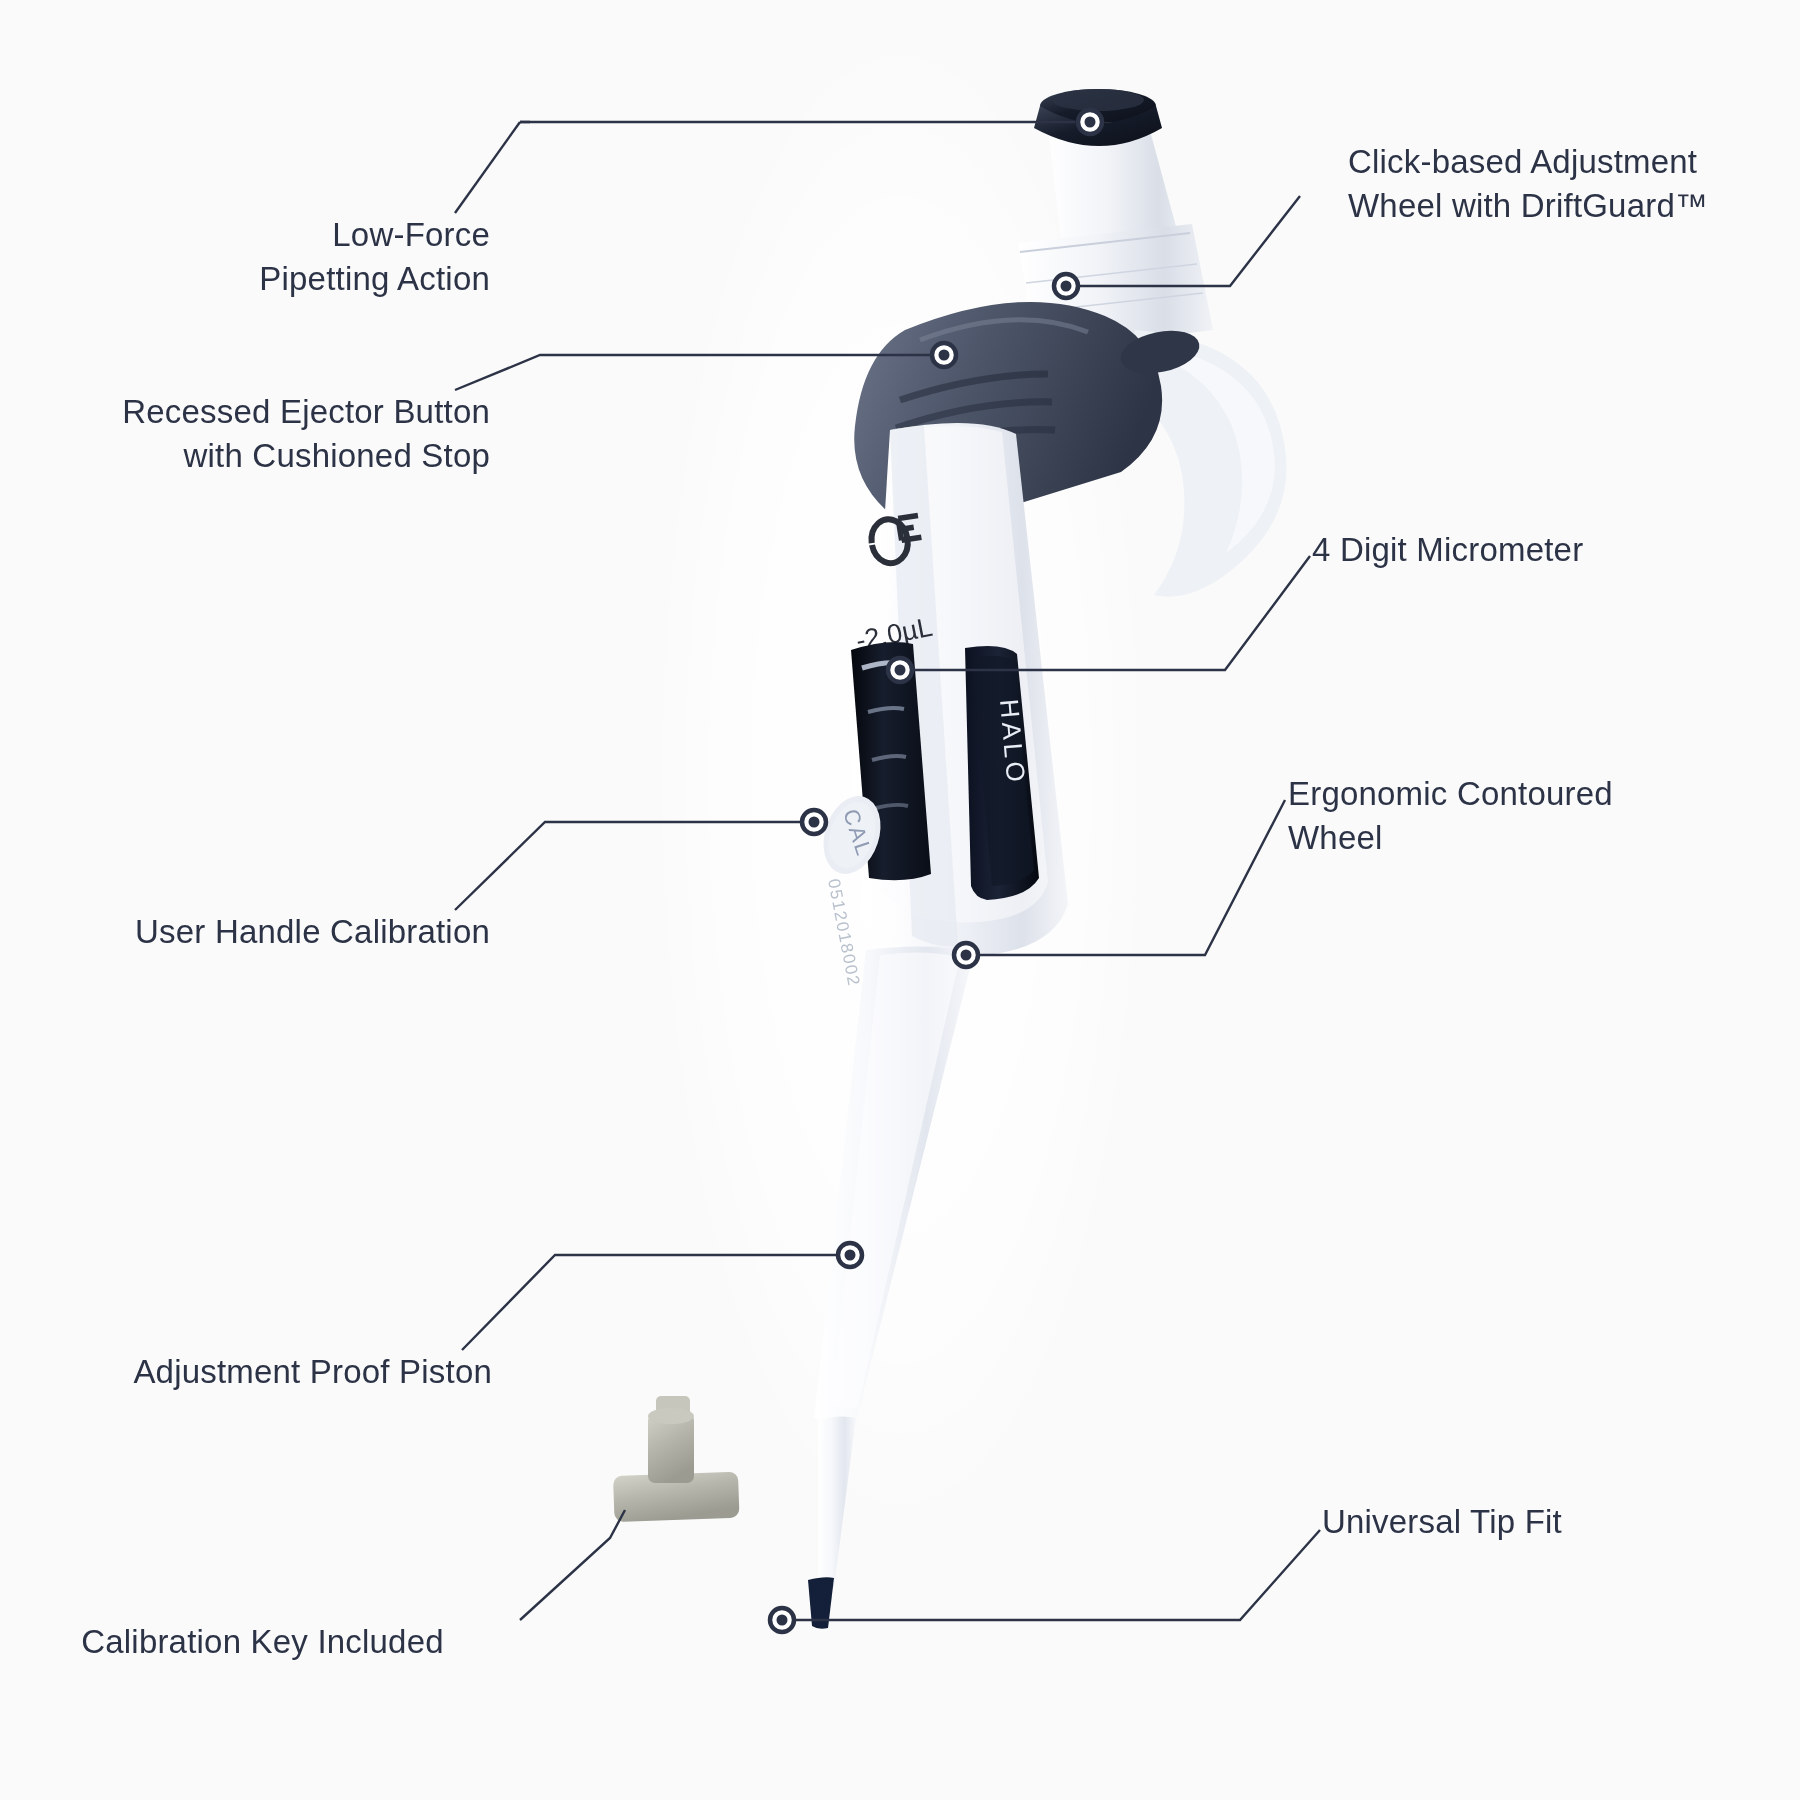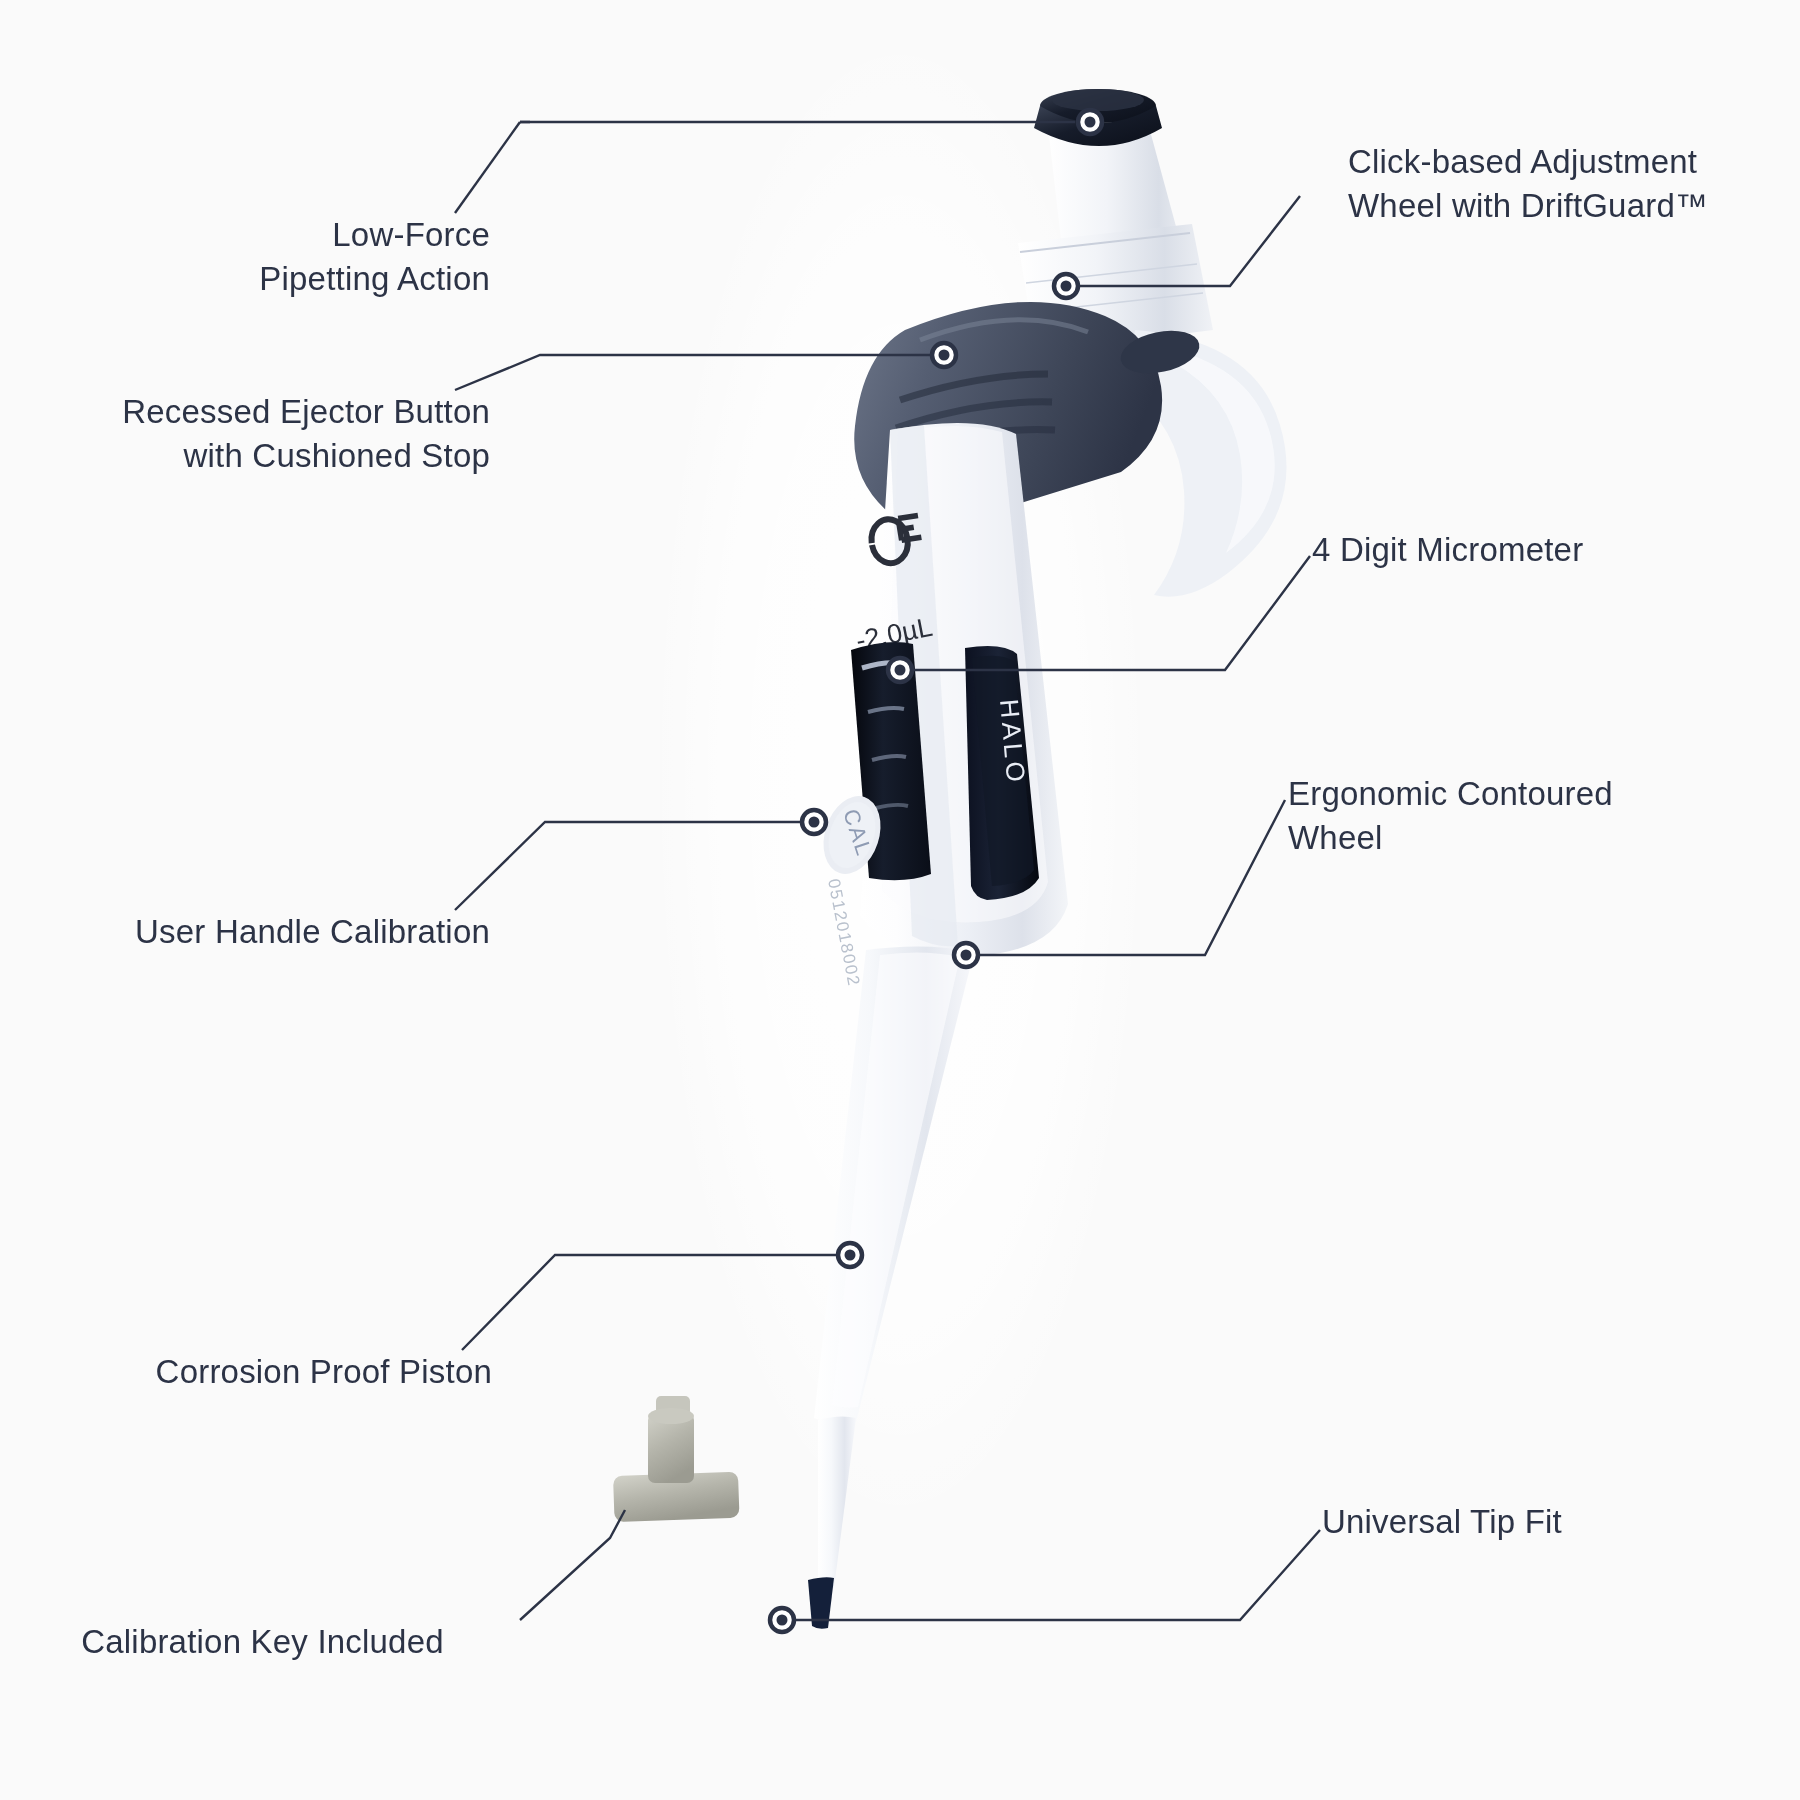--- a/index.html
+++ b/index.html
@@ -253,19 +253,19 @@
   <div class="callout left" style="left:20px;  top:390px;  width:470px;">Recessed Ejector Button
 with Cushioned Stop</div>
 
   <div class="callout right" style="left:1312px; top:528px;  width:440px;">4 Digit Micrometer</div>
 
   <div class="callout left" style="left:20px;  top:910px;  width:470px;">User Handle Calibration</div>
 
   <div class="callout right" style="left:1288px; top:772px;  width:460px;">Ergonomic Contoured
 Wheel</div>
 
-  <div class="callout left" style="left:20px;  top:1350px; width:472px;">Corrosion Proof Piston</div>
+  <div class="callout left" style="left:20px;  top:1350px; width:472px;">Adjustment Proof Piston</div>
 
   <div class="callout right" style="left:1322px; top:1500px; width:420px;">Universal Tip Fit</div>
 
   <div class="callout left" style="left:20px;  top:1620px; width:485px;text-align:center;">Calibration Key Included</div>
 
 </div>
 
 </body></html>

